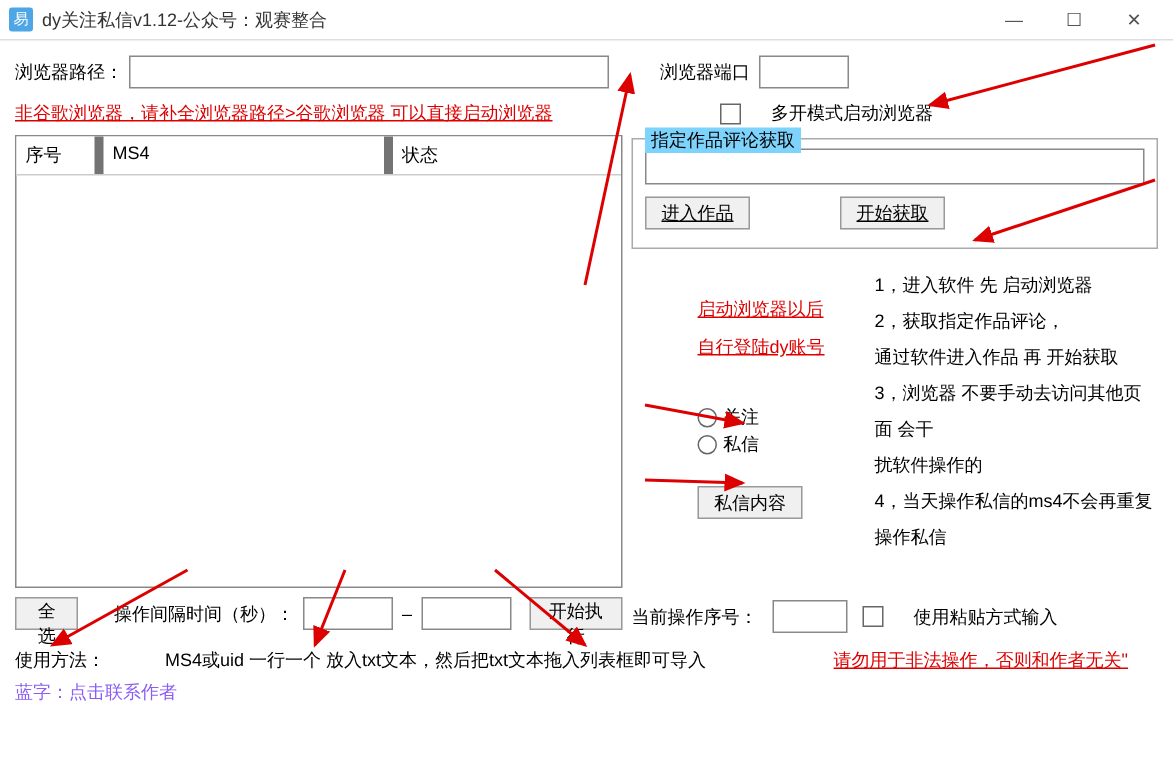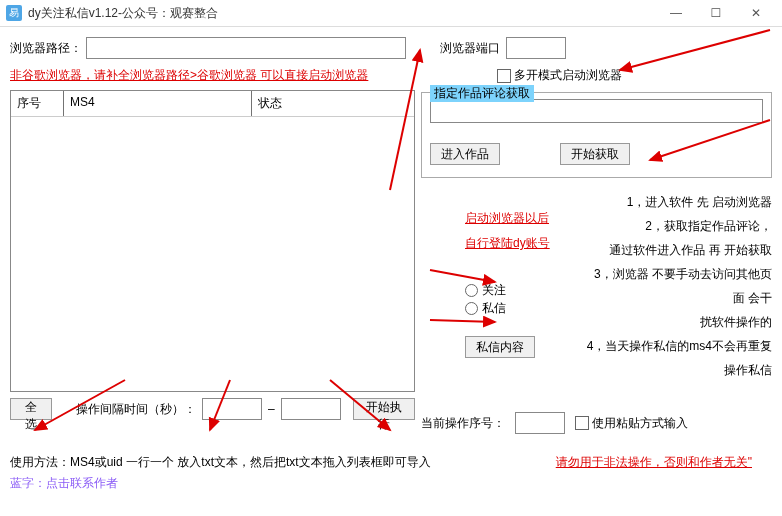--- a/index.html
+++ b/index.html
@@ -70,38 +70,38 @@
     position:relative;
   }
   .table-header {
     display:flex;
     border-bottom:1px solid #ccc;
     background:#fff;
     font-size:12px;
   }
   .th {
     padding:4px 6px;
-    border-right:1px solid #737373;
+    border-right:6px solid #737373;
   }
   .groupbox {
     border:1px solid #aaa;
     margin-top:2px;
     padding:6px 8px 8px;
     position:relative;
   }
   .groupbox-title {
     position:absolute;
     top:-8px; left:8px;
     background:#7dd3fc;
     padding:0 4px;
   }
   .checkbox-wrap {
     display:inline-flex;
     align-items:center;
-    gap:3px;
+    gap:20px;
   }
   .checkbox-box {
     width:12px;height:12px;border:1px solid #666; display:inline-block;
   }
   .radio-wrap { display:inline-flex; align-items:center; gap:4px; margin-right:16px;}
   .radio-circle {
     width:11px;height:11px;border:1px solid #666;border-radius:50%; display:inline-block;
   }
   .instructions { line-height: 24px; }
   .bottom-row { display:flex; align-items:center; gap:6px; margin-top:6px;}
@@ -160,21 +160,21 @@
         <input type="text" class="field" style="width: 50px;" value="">
         <span style="flex:1"></span>
         <button class="btn">开始执行</button>
       </div>
     </div>
 
     <div class="right-col">
       <div class="groupbox">
         <span class="groupbox-title">指定作品评论获取</span>
         <input type="text" class="field" style="width: 100%; box-sizing: border-box; height: 24px;" value="">
-        <div class="row" style="margin-top:20px;">
+        <div class="row" style="margin-top:8px;text-decoration:underline;">
           <button class="btn">进入作品</button>
           <span style="width:60px;"></span>
           <button class="btn">开始获取</button>
         </div>
       </div>
 
       <div style="display:flex;margin-top:12px;">
         <div style="width:110px;margin-left:44px;">
           <div class="red-note" style="margin-top:20px;">启动浏览器以后</div>
           <div class="red-note" style="margin-top:8px;">自行登陆dy账号</div>
@@ -185,42 +185,42 @@
             </span>
             <span class="radio-wrap">
               <span class="radio-circle"></span>
               <span>私信</span>
             </span>
           </div>
           <div style="margin-top:18px;">
             <button class="btn">私信内容</button>
           </div>
         </div>
-        <div class="instructions" style="flex:1;margin-left:8px;text-align:right;">
+        <div class="instructions" style="flex:1;margin-left:8px;">
           <div>1，进入软件 先 启动浏览器</div>
           <div>2，获取指定作品评论，</div>
           <div>通过软件进入作品 再 开始获取</div>
           <div>3，浏览器 不要手动去访问其他页面 会干</div>
           <div>扰软件操作的</div>
           <div>4，当天操作私信的ms4不会再重复操作私信</div>
         </div>
       </div>
 
       <div class="row" style="margin-top:30px;">
         <span class="label">当前操作序号：</span>
         <input type="text" class="field" style="width: 40px; margin: 0px 10px;" value="">
         <span class="checkbox-wrap">
           <span class="checkbox-box"></span>
           <span>使用粘贴方式输入</span>
         </span>
       </div>
     </div>
   </div>
 
-  <div class="row" style="margin-top:16px;">
+  <div class="row" style="margin-top:6px;gap:40px;">
     <span>使用方法：</span>
     <span>MS4或uid 一行一个 放入txt文本，然后把txt文本拖入列表框即可导入</span>
     <span style="flex:1"></span>
     <span class="red-note" style="margin-right:20px;">请勿用于非法操作，否则和作者无关"</span>
   </div>
   <div class="row">
     <span class="blue-note">蓝字：</span>
     <span class="blue-note" style="cursor:pointer;">点击联系作者</span>
   </div>
 

